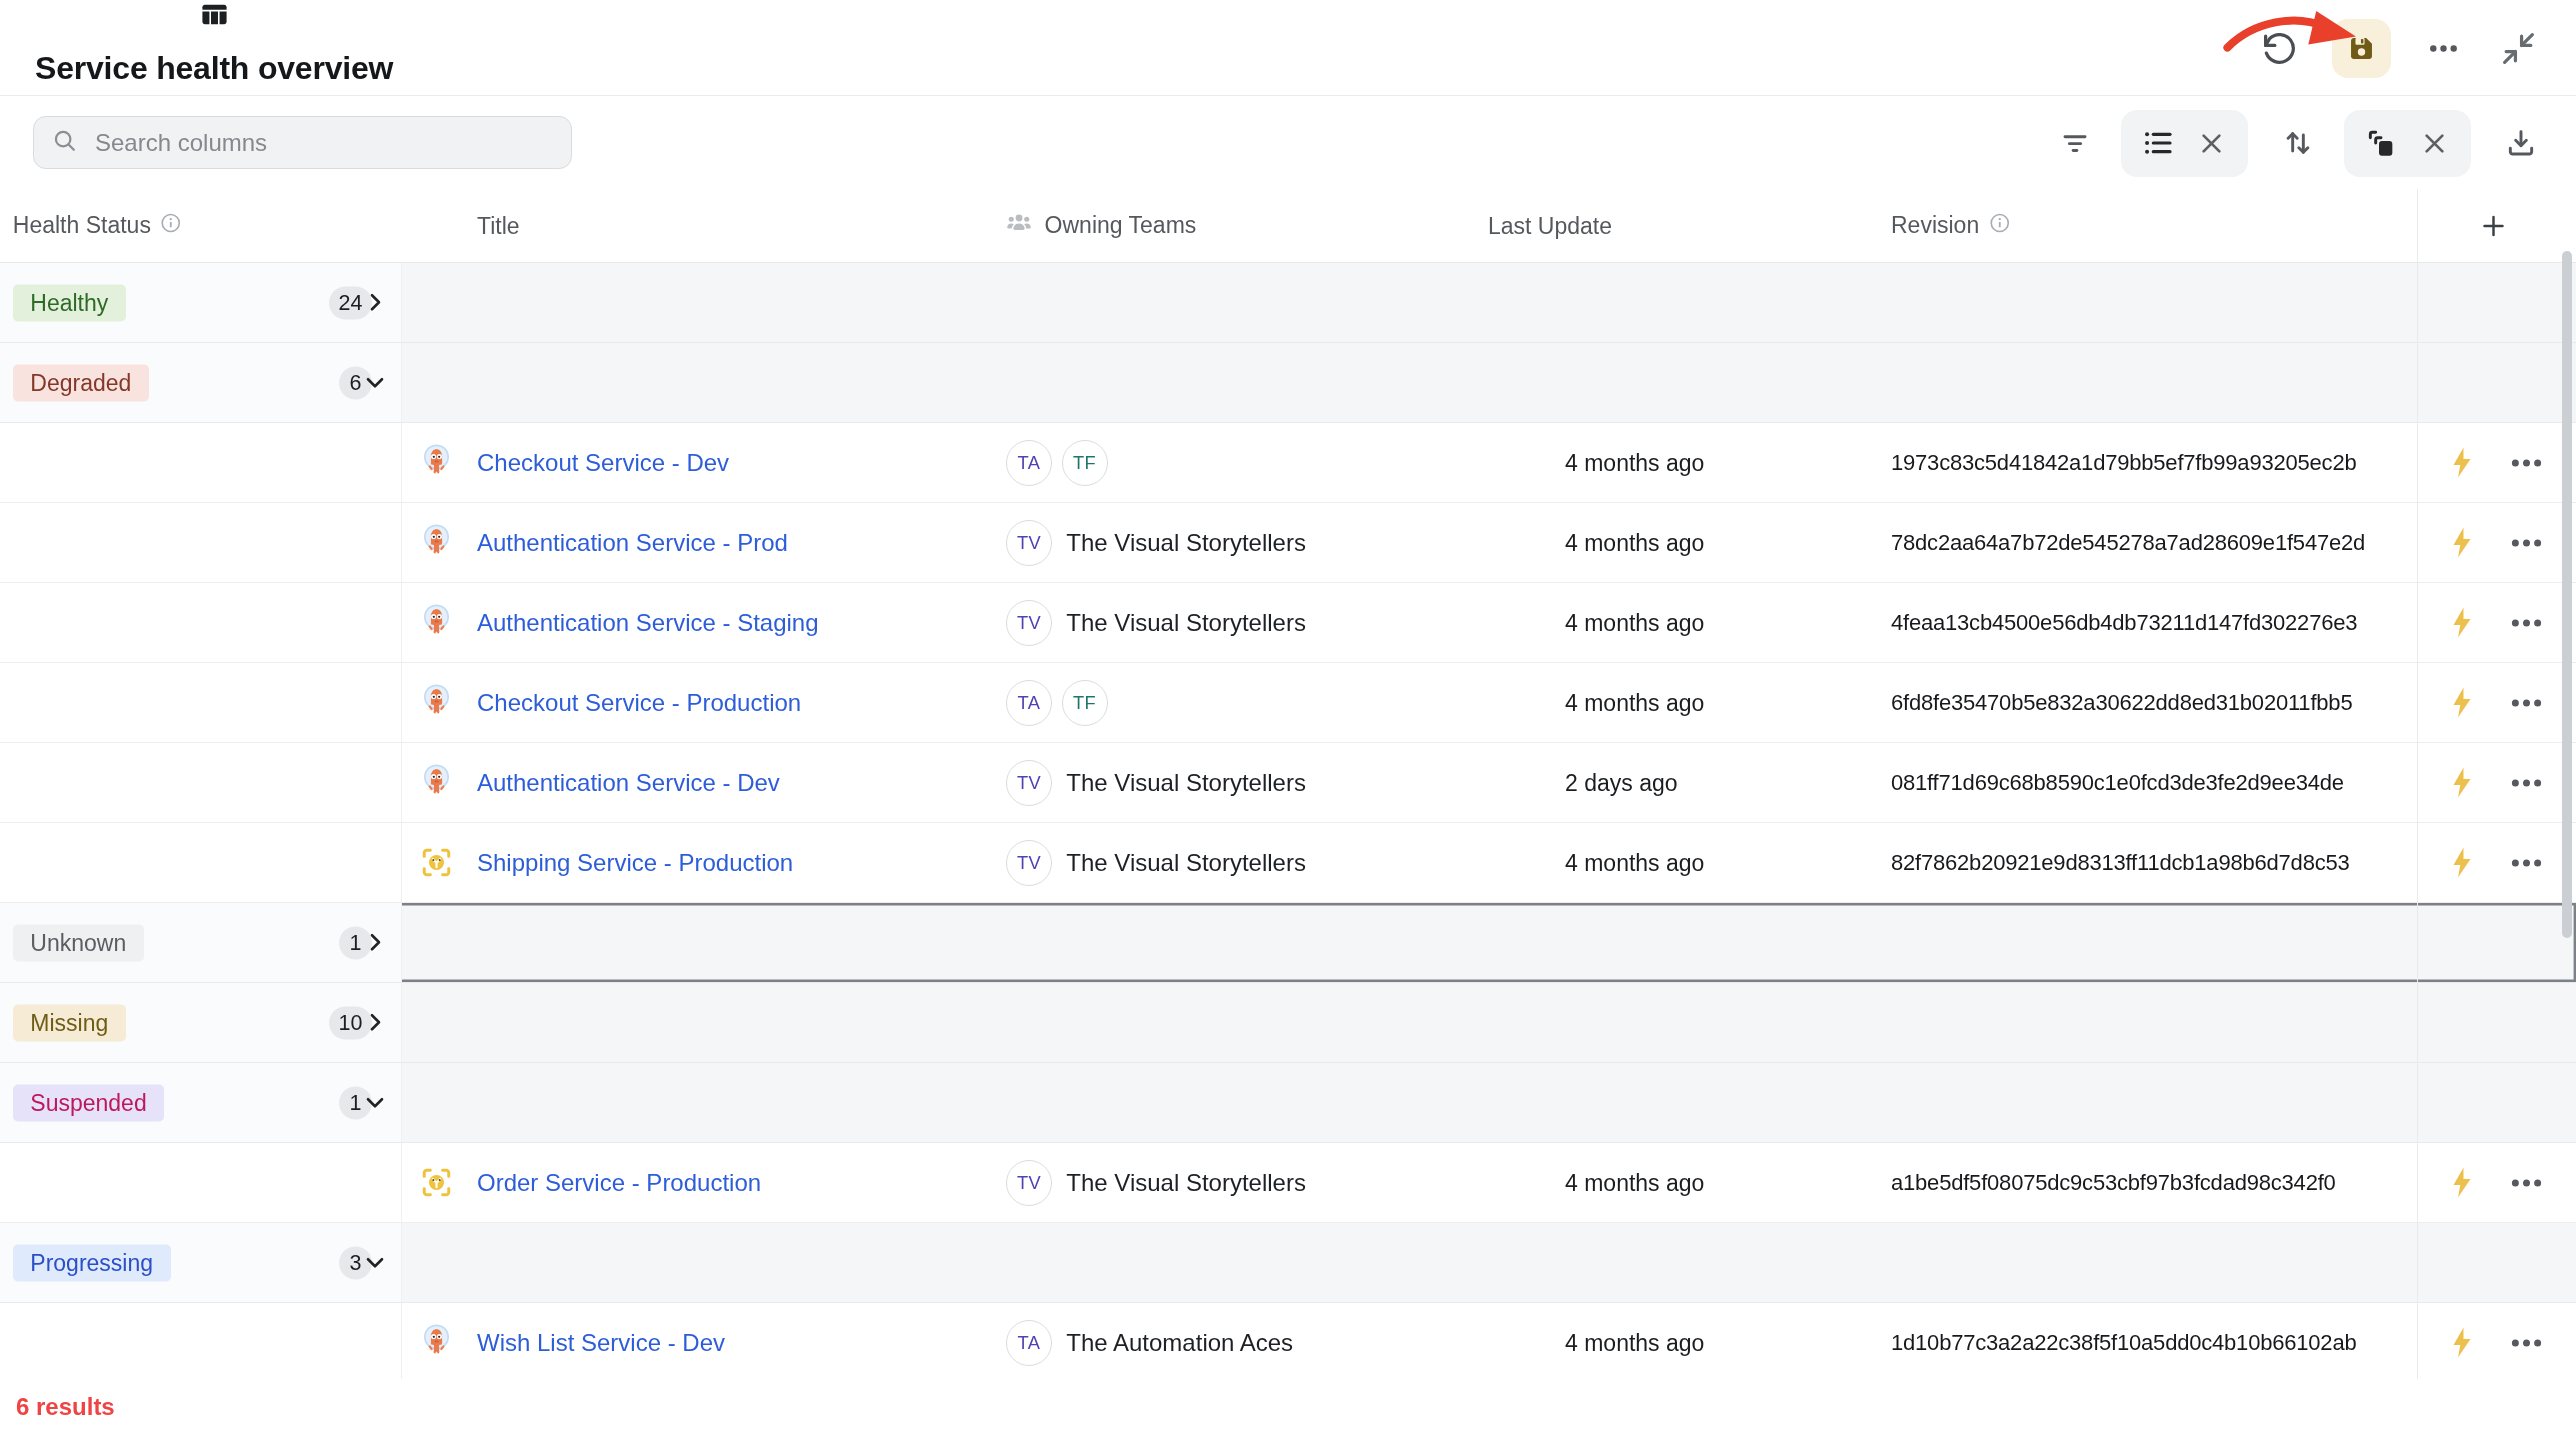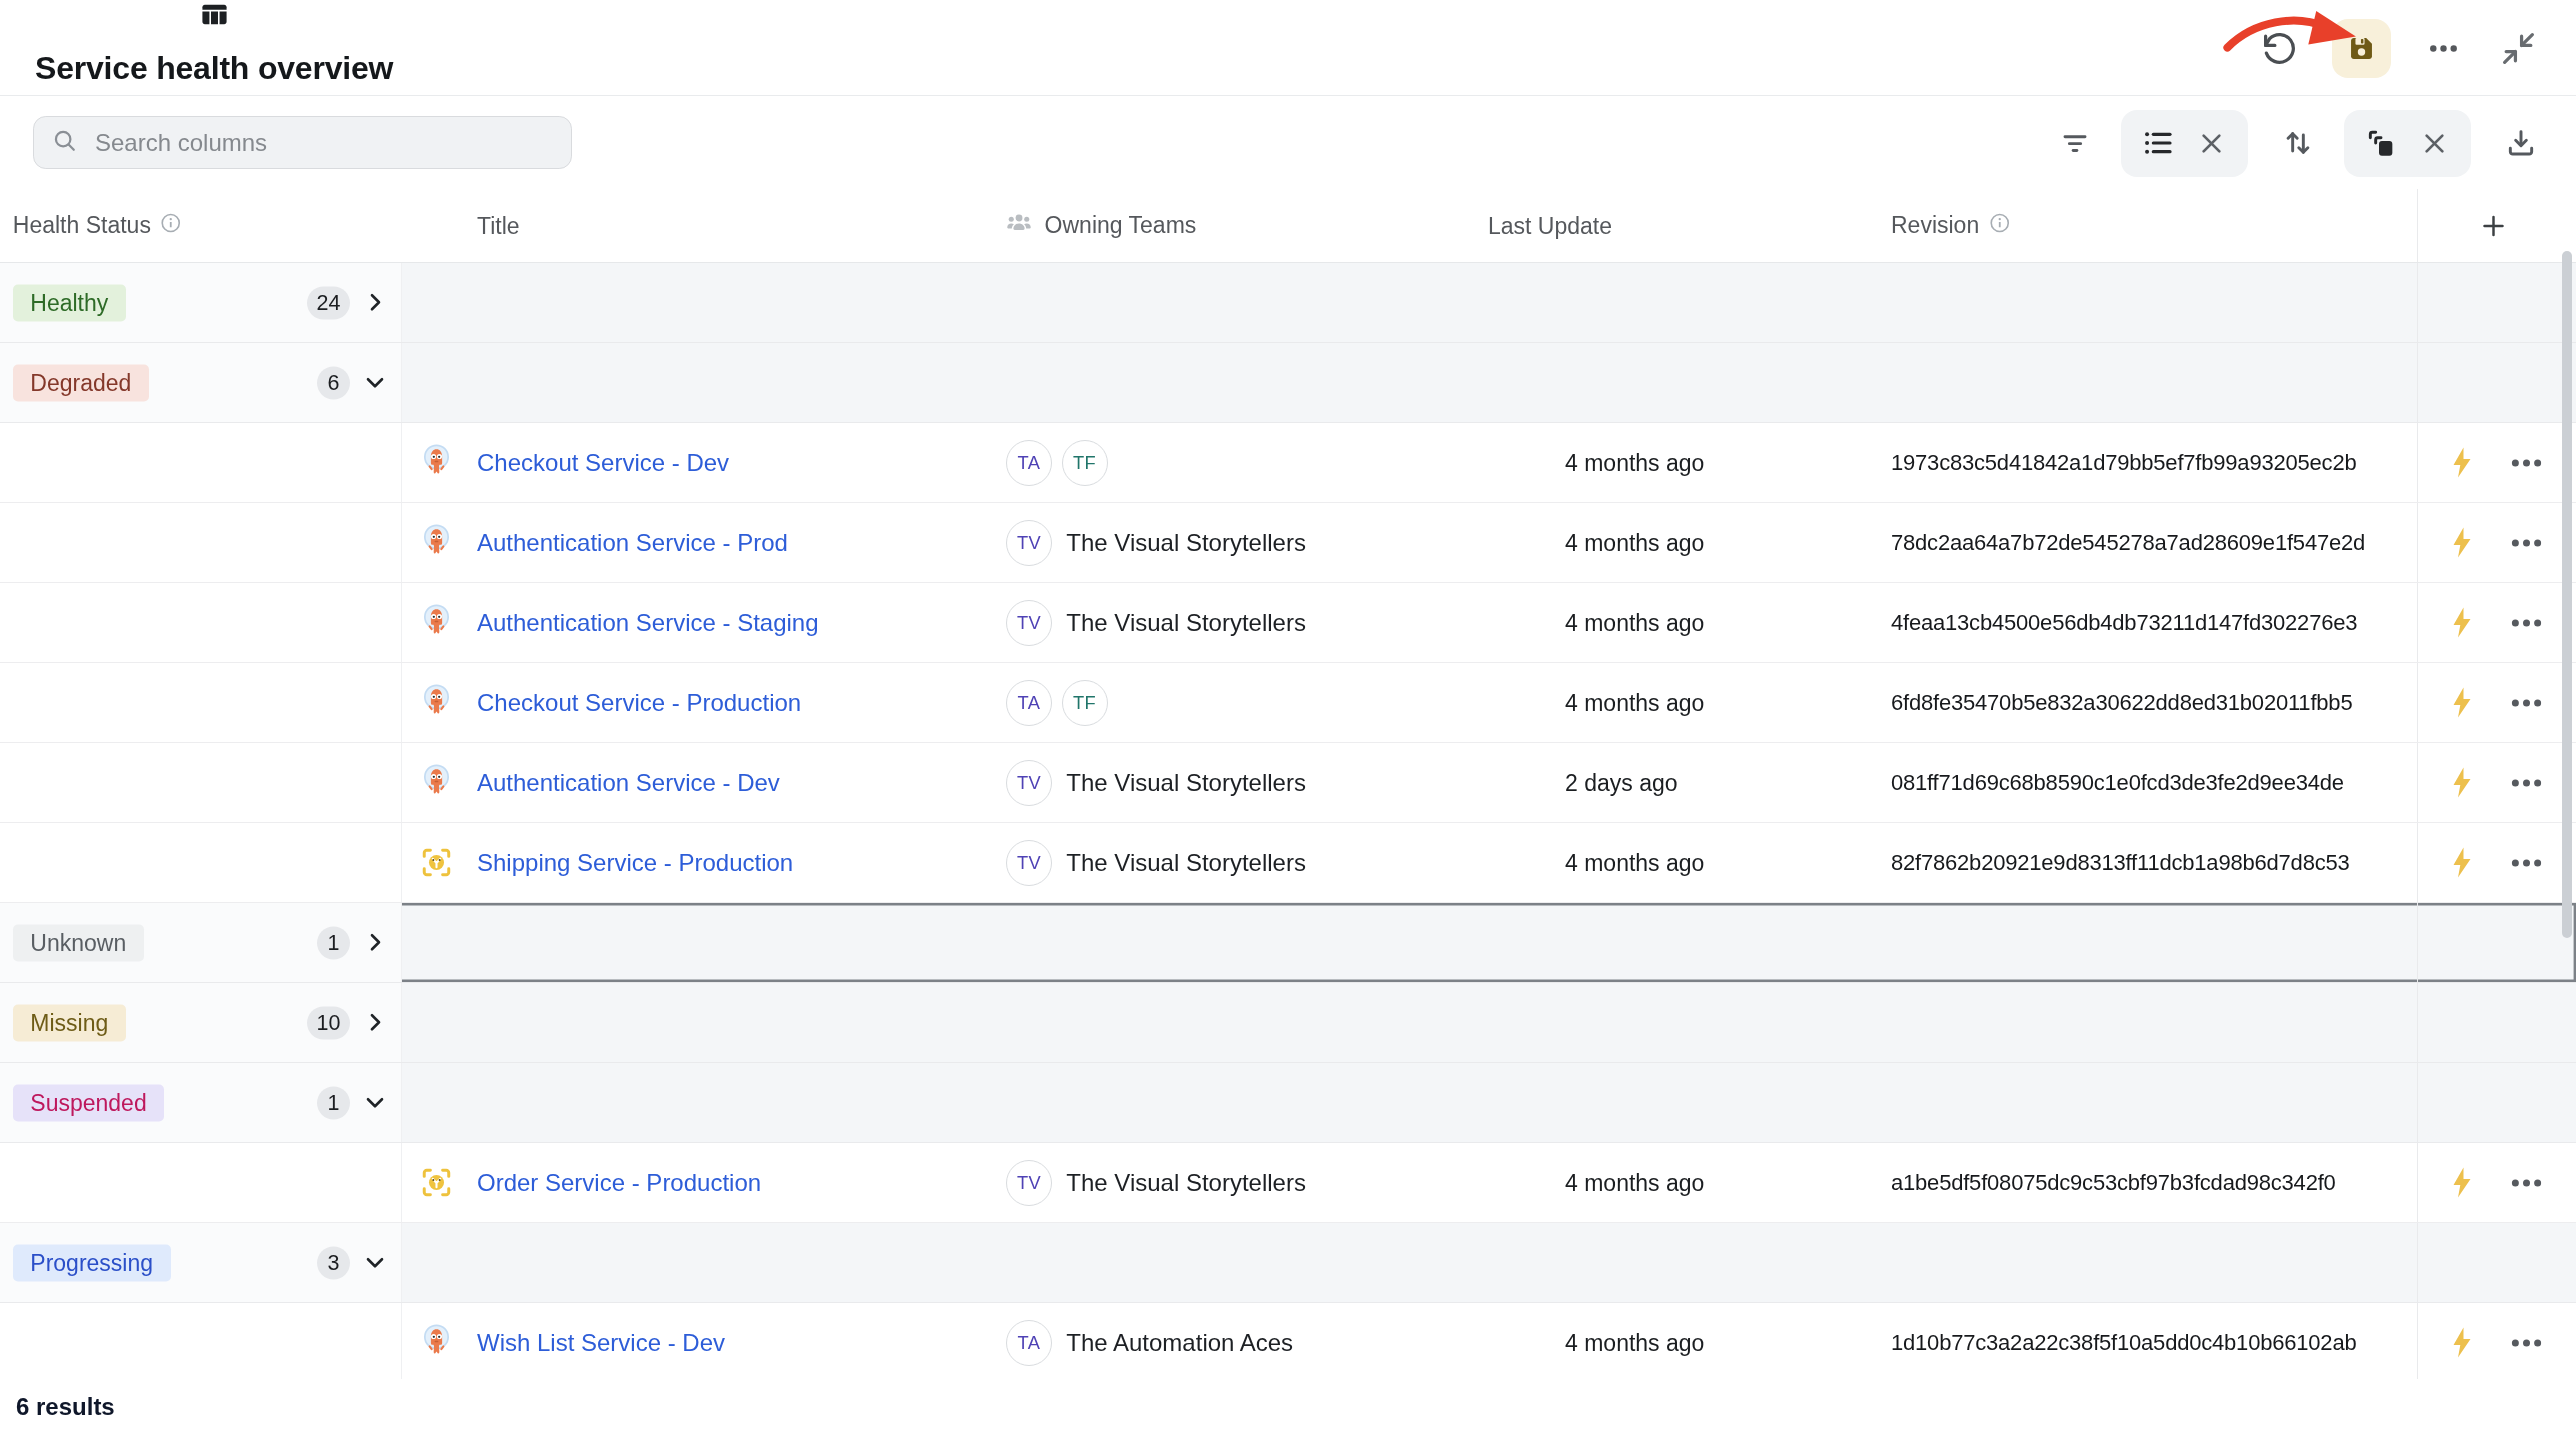--- a/index.html
+++ b/index.html
@@ -34,39 +34,39 @@
   .tbody { position:absolute; top:263px; left:0; right:0; }
   .trow { position:relative; height:80px; border-bottom:0.8px solid #ededef; background:#fff; }
   .trow::before { content:""; position:absolute; left:401px; top:0; bottom:0; width:0.8px; background:#eff0f2; }
   .trow::after  { content:""; position:absolute; left:2417px; top:0; bottom:0; width:0.8px; background:#e9eaec; }
   .group-row { background:#f4f6f8; border-bottom:0.8px solid #e9eaec; }
   .group-row .seg-left { position:absolute; left:0; top:0; bottom:0; width:401px; background:#fafbfc; }
   .group-row.selected { box-shadow:inset 0 0 0 2.4px #7c8187; z-index:3; }
   .cellpos { position:absolute; top:50%; transform:translateY(-50%); }
 
   .badge { left:12.8px; height:37px; padding:0 17.5px; border-radius:5px; font-size:23px; font-weight:500; display:flex; align-items:center; white-space:nowrap; }
-  .count-wrap { left:305px; width:45px; display:flex; justify-content:flex-end; }
+  .count-wrap { left:327px; width:45px; display:flex; justify-content:flex-end; }
   .count-pill { min-width:33px; height:33px; padding:0 9.6px; border-radius:16.7px; background:#e6e8eb; color:#1c1e21; font-size:21.5px; display:flex; align-items:center; justify-content:center; }
   .chev { left:362px; width:25.5px; height:25.5px; display:flex; align-items:center; justify-content:center; cursor:pointer; }
   .chev svg { transition:none; }
   .chev.down svg { transform:rotate(90deg); }
 
   .cell-icon { left:419px; width:35px; height:38px; display:flex; align-items:center; justify-content:center; }
   .cell-title { left:477px; font-size:24px; font-weight:500; color:#2d5dd8; text-decoration:none; cursor:pointer; white-space:nowrap; }
   .cell-teams { left:1006px; display:flex; align-items:center; }
   .avatar { width:46px; height:46px; border-radius:50%; background:#fff; border:1.6px solid #d9dcdf; display:flex; align-items:center; justify-content:center; font-size:18.3px; letter-spacing:0.4px; }
   .avatar + .avatar { margin-left:9.6px; }
   .team-label { margin-left:14.3px; font-size:24px; color:#1d2024; white-space:nowrap; }
   .cell-update { left:1565px; font-size:23px; color:#1b1e21; white-space:nowrap; }
   .cell-revision { left:1891px; font-size:22px; color:#17191c; white-space:nowrap; letter-spacing:-0.2px; }
   .cell-bolt { left:2448px; width:27px; height:33px; display:flex; align-items:center; justify-content:center; cursor:pointer; }
   .cell-dots { left:2504px; width:45px; height:32px; display:flex; align-items:center; justify-content:center; cursor:pointer; }
 
   
-  .footer { position:absolute; left:0; right:0; top:1379px; height:56px; background:#fff; display:flex; align-items:center; padding-left:16px; font-size:24px; font-weight:700; color:#0f172a; z-index:4; }
+  .footer { position:absolute; left:0; right:0; top:1379px; height:56px; background:#fff; display:flex; align-items:center; padding-left:16px; font-size:24px; font-weight:700; color:#ef4444; z-index:4; }
 
   .scroll-thumb { position:absolute; right:4px; top:251px; width:10.4px; height:687px; background:#cbcfd4; border-radius:5.6px; z-index:5; cursor:pointer; }
 </style>
 </head>
 <body>
 
 <div class="app">
 
   <div class="app-header">
     <div class="title-wrap">

